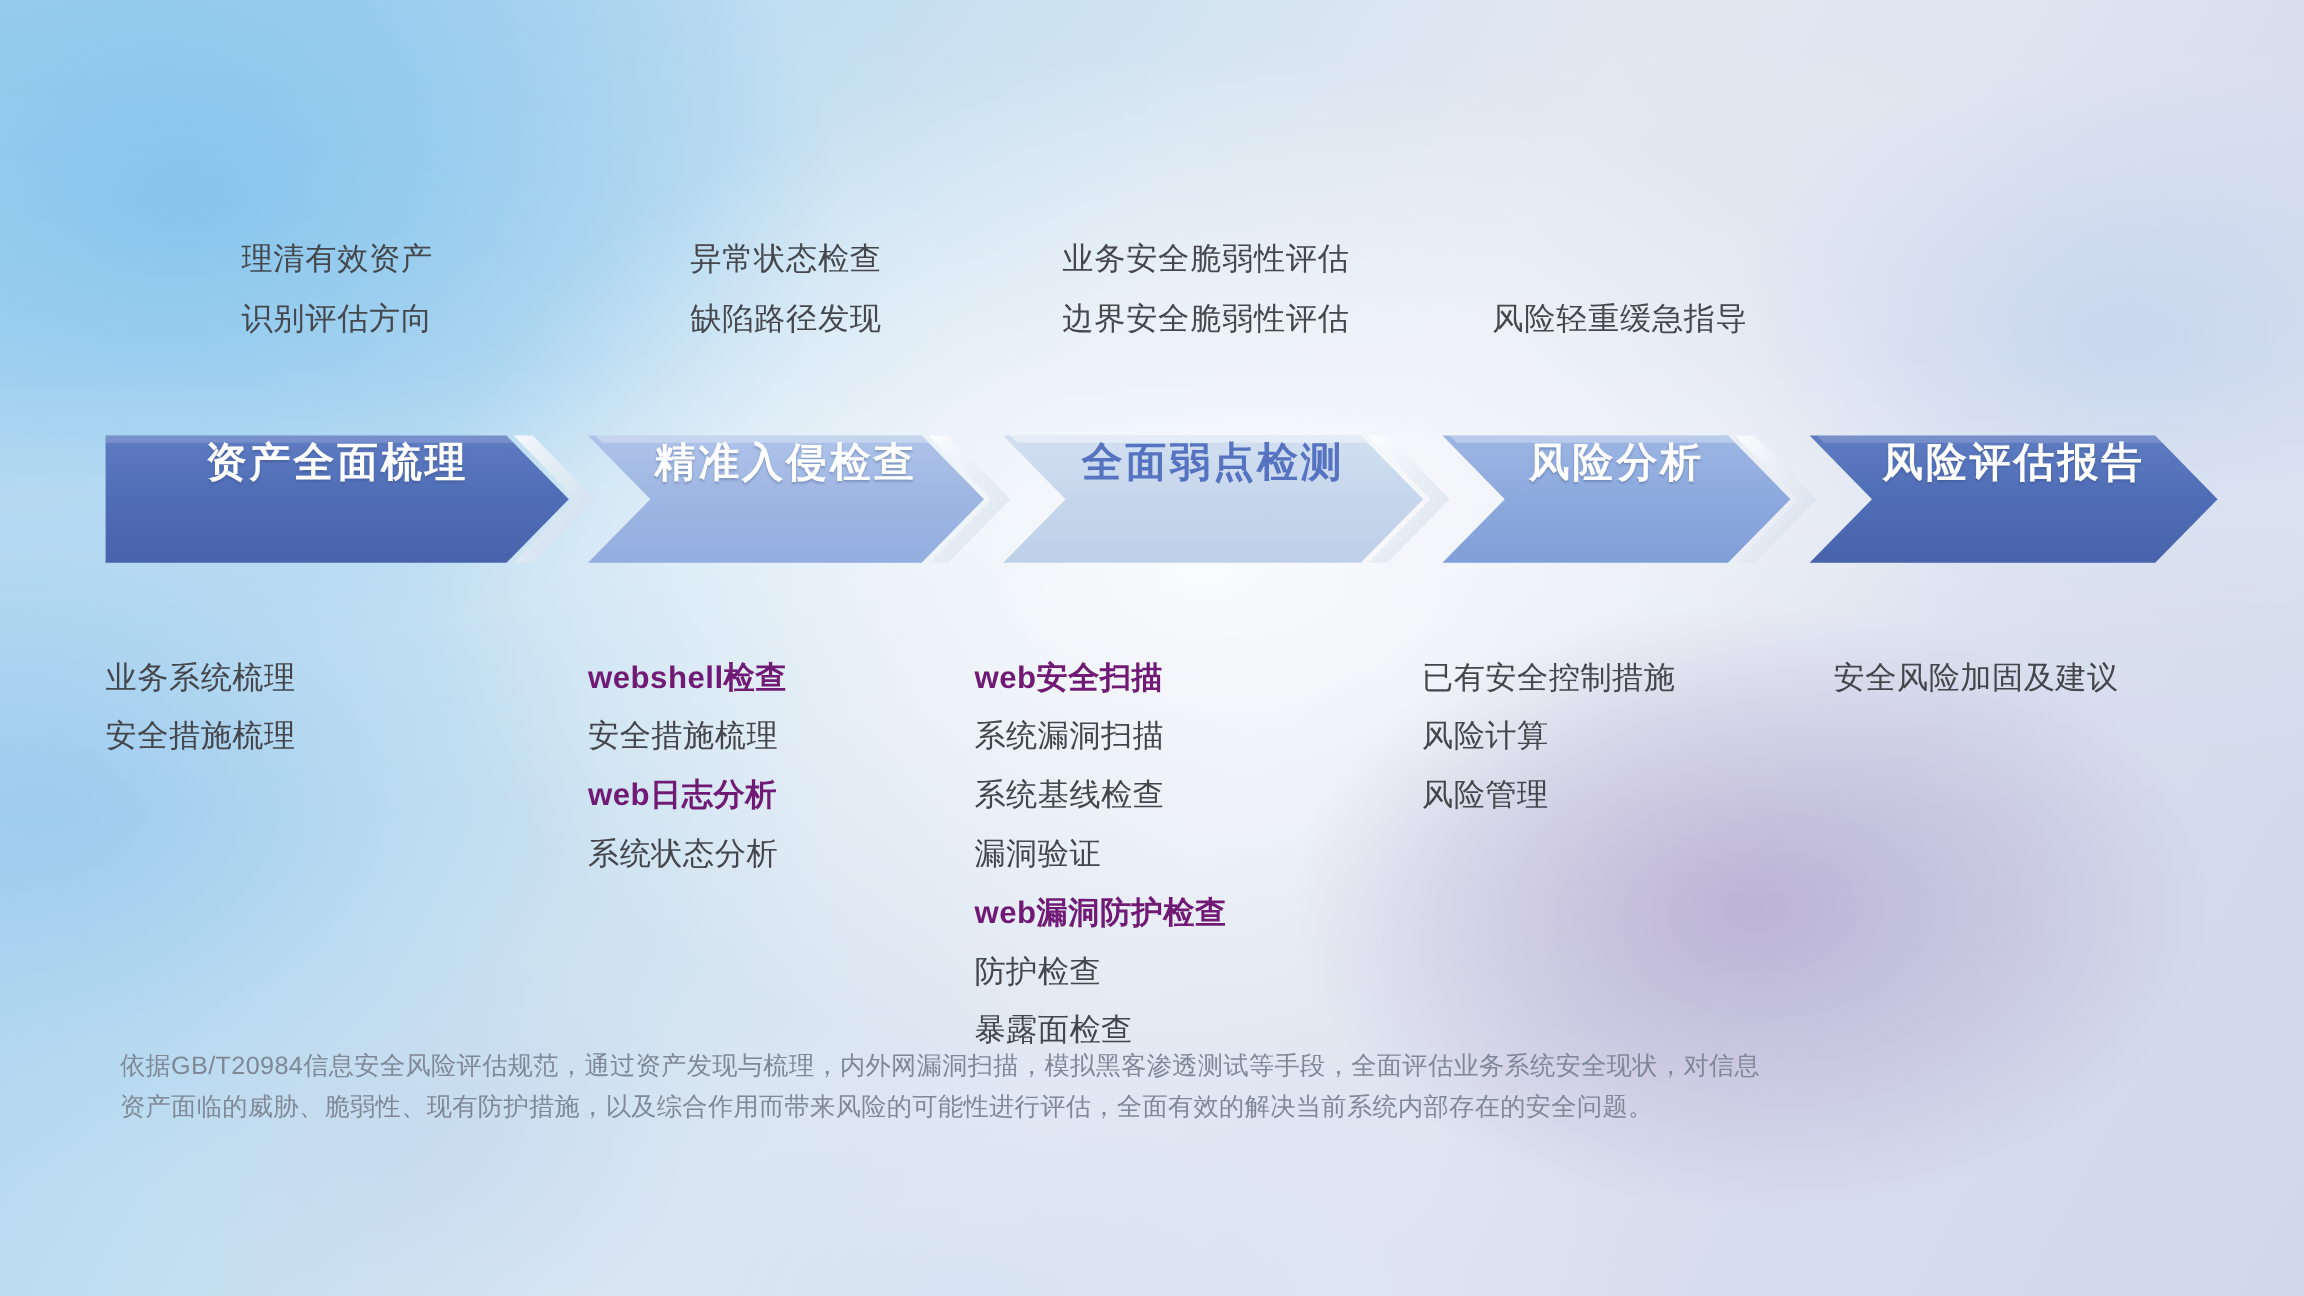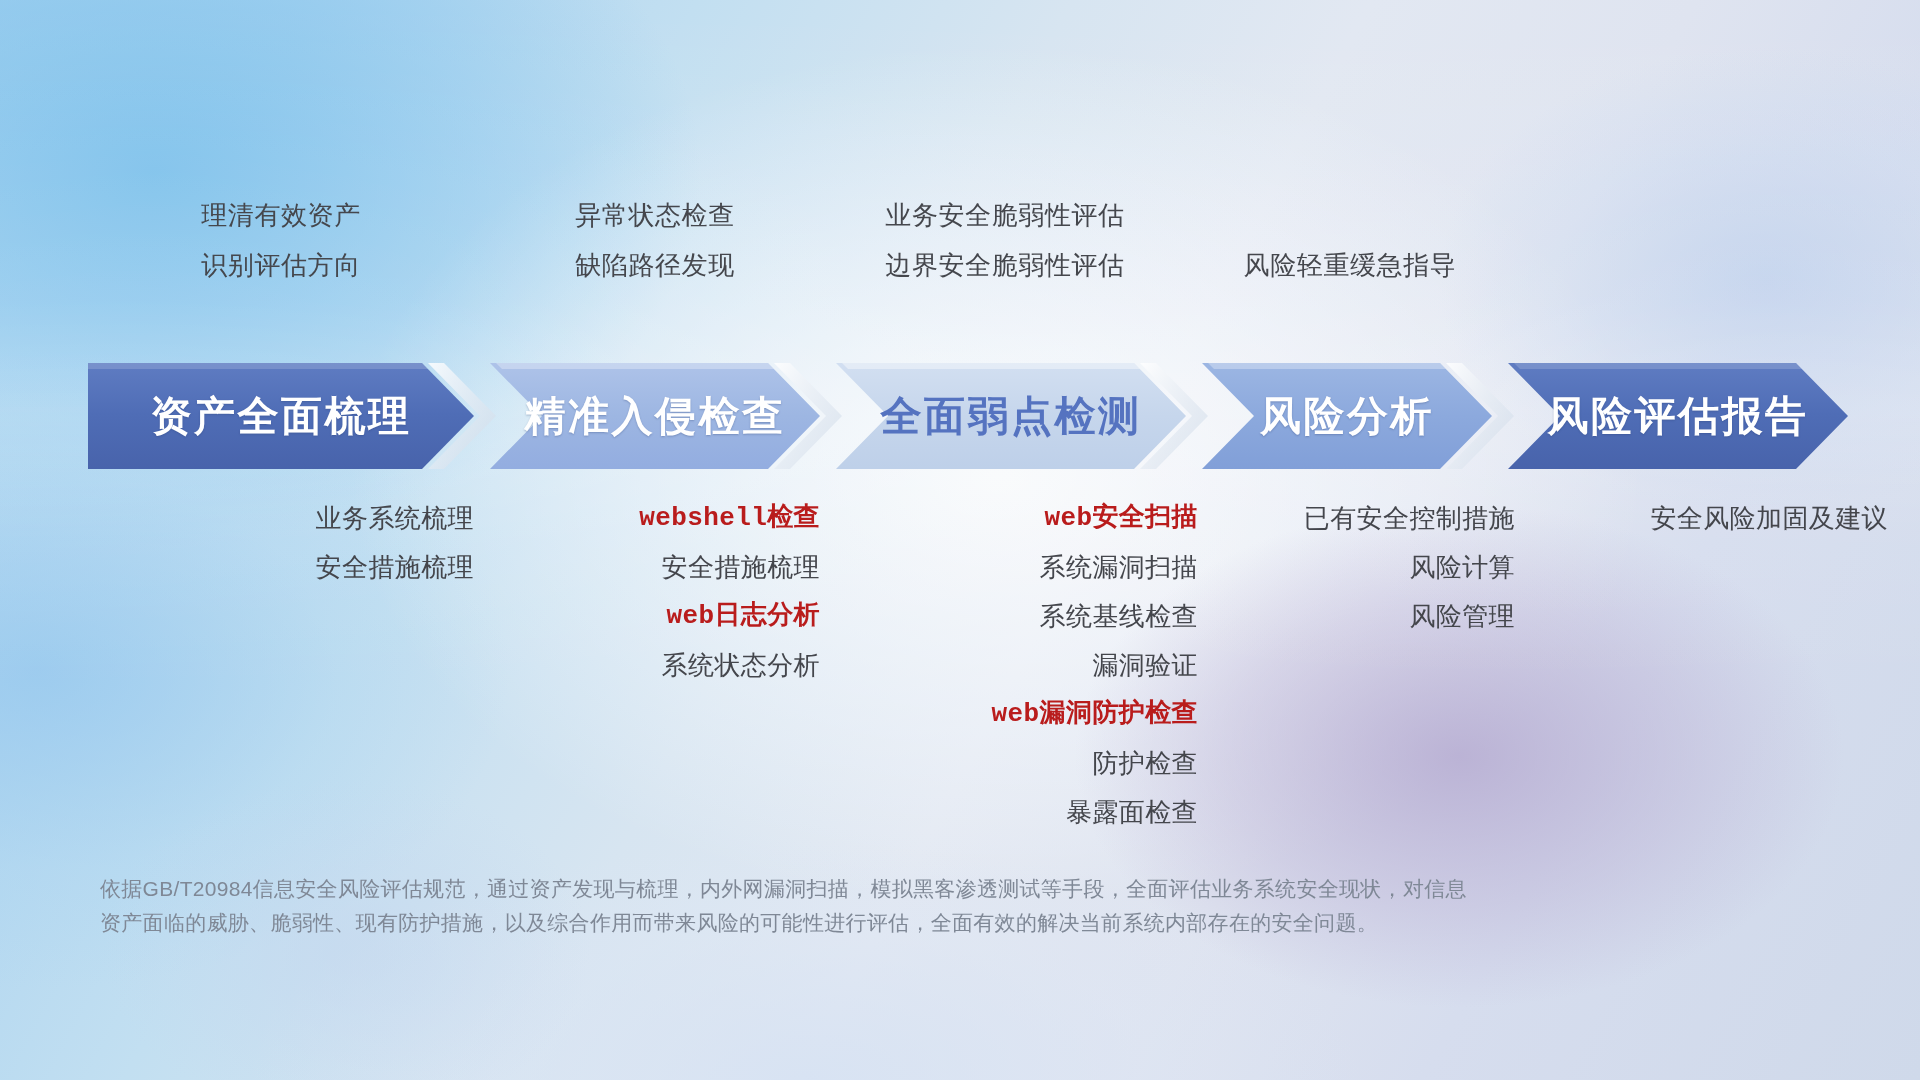--- a/index.html
+++ b/index.html
@@ -107,46 +107,46 @@
     width: 1760px;
     height: 106px;
   }
   .arrow-band svg { display: block; width: 100%; height: 100%; overflow: visible; }
 
   .arrow-label {
     position: absolute;
     top: 363px;
     height: 106px;
     display: flex;
-    align-items: center;
+    align-items: flex-start;
     justify-content: center;
-    font-size: 41px;
+    font-size: 34px;
     font-weight: bold;
     letter-spacing: 2.5px;
     white-space: nowrap;
     pointer-events: none;
   }
   .lbl-white { color: #ffffff; text-shadow: 0 1px 2px rgba(40,60,110,0.30); }
   .lbl-blue  { color: #5573c0; }
 
   
   .bot-list {
     position: absolute;
     left: 0;
     width: 100%;
-    top: 494px;
-    text-align: right;
+    top: 540px;
+    text-align: left;
     color: #44464c;
     font-size: 26px;
     line-height: 49px;
     white-space: nowrap;
     letter-spacing: 0.4px;
   }
   .bot-list .ln { display: block; }
-  .bot-list .ln.bold { font-weight: bold; color: #b91c1c; font-family: Liberation Mono, monospace; }
+  .bot-list .ln.bold { font-weight: bold; color: #701a75; }
 
   
   #footer {
     position: absolute;
     left: 100px;
     top: 872px;
     width: 1560px;
     color: #7f8896;
     font-size: 21px;
     line-height: 34px;

